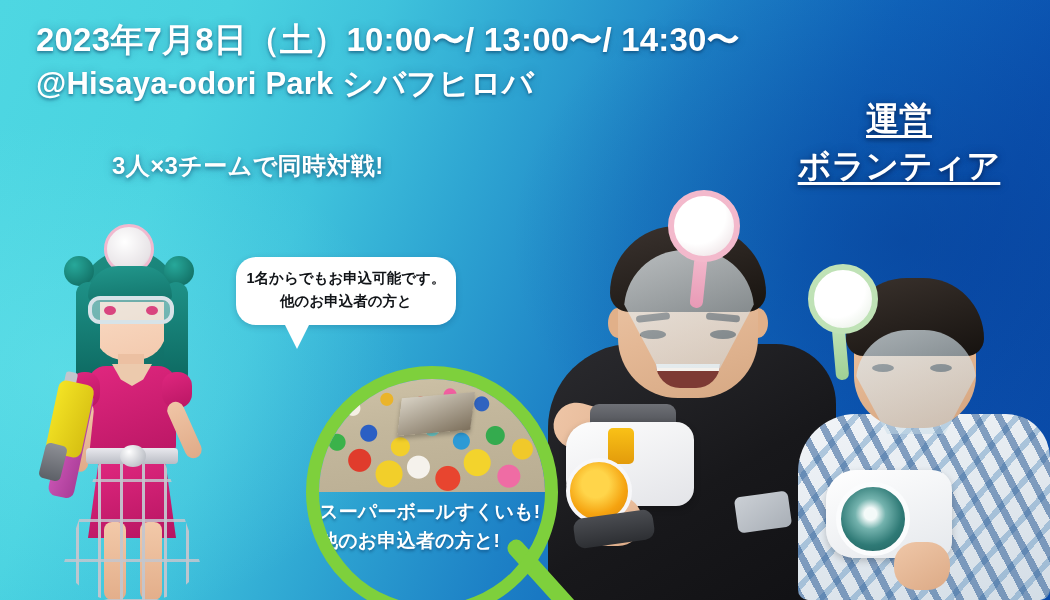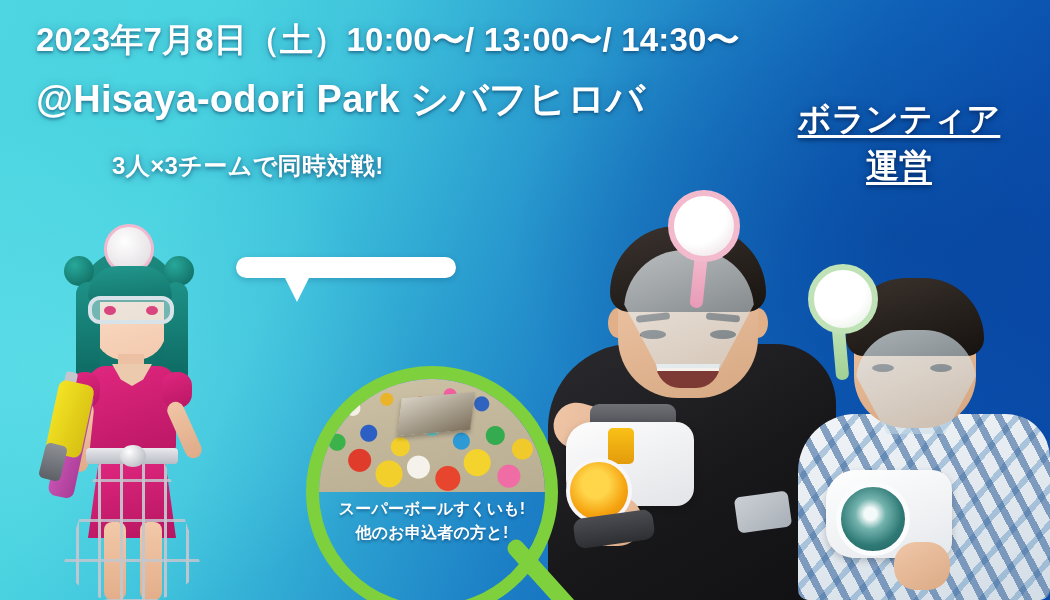--- a/index.html
+++ b/index.html
@@ -44,21 +44,21 @@
     color: #ffffff;
     font-weight: 700;
     letter-spacing: .2px;
     line-height: 1.32;
     text-shadow:
       0 2px 3px rgba(0,40,80,.45),
       0 0 10px rgba(0,50,100,.25);
     white-space: nowrap;
   }
   .headline .l1 { font-size: 33px; display: block; }
-  .headline .l2 { font-size: 38px; display: block; margin-top: 12px; }
+  .headline .l2 { font-size: 31px; display: block; margin-top: 2px; }
 
   .subhead {
     position: absolute;
     left: 112px;
     top: 150px;
     color: #ffffff;
     font-size: 24px;
     font-weight: 800;
     letter-spacing: .4px;
     white-space: nowrap;
@@ -179,23 +179,23 @@
     width: 32%;
     height: 34%;
     background: linear-gradient(160deg, #d7d1c4, #7d705c);
     transform: skewX(-12deg) rotate(-5deg);
     box-shadow: 0 3px 4px rgba(0,0,0,.25);
   }
   .mag-caption {
     position: absolute;
     left: 0; right: 0;
     top: 52%;
-    text-align: center;
+    text-align: left;
     color: #ffffff;
-    font-size: 16px;
+    font-size: 19px;
     font-weight: 800;
     line-height: 1.55;
     text-shadow: 0 2px 3px rgba(0,40,80,.45);
     letter-spacing: .2px;
   }
 
   
   .character { position: absolute; left: 36px; top: 222px; width: 190px; height: 378px; }
   .ch-hair-back {
     position: absolute; left: 44px; top: 28px; width: 98px; height: 134px;
@@ -527,25 +527,27 @@
   </div>
 
   <div class="headline">
     <span class="l1">2023年7月8日（土）10:00〜/ 13:00〜/ 14:30〜</span>
     <span class="l2">@Hisaya-odori Park シバフヒロバ</span>
   </div>
 
   <div class="subhead">3人×3チームで同時対戦!</div>
 
   <div class="volunteer">
+    <span>運営</span>
     <span>ボランティア</span>
-    <span>運営</span>
   </div>
 
   <div class="bubble">
+    <div>1名からでもお申込可能です。</div>
+    <div>他のお申込者の方と</div>
     <div class="tail"></div>
   </div>
 
   <div class="magnifier">
     <div class="mag-handle"></div>
     <div class="mag-ring">
       <div class="mag-photo">
         <div class="board"></div>
       </div>
       <div class="mag-caption">

